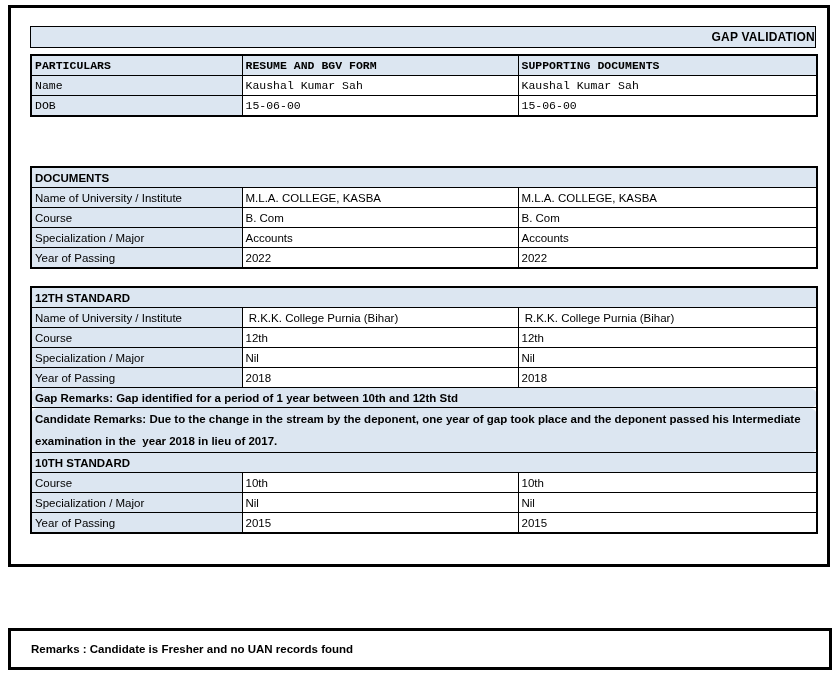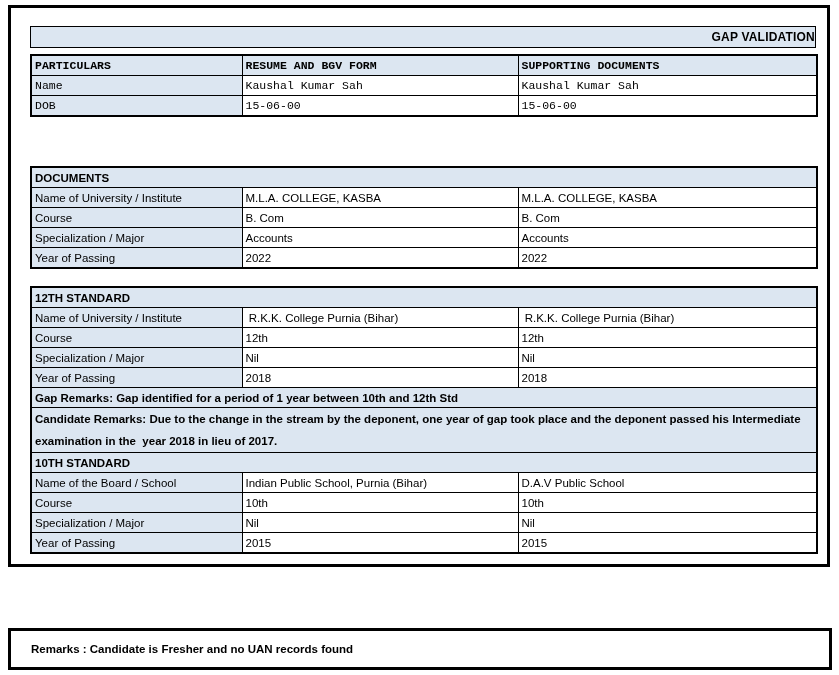--- a/index.html
+++ b/index.html
@@ -58,20 +58,21 @@
   }
   td.lbl { background: #dce6f1; margin-top: 11px; }
   td.val { background: #ffffff; margin-left: 44px; }
   td.section {
     background: #dce6f1;
     font-weight: bold;
   }
   td.remarks-row {
     background: #dce6f1;
     font-weight: bold;
+    border-radius: 8px;
   }
   td.remarks-tall {
     height: 39px;
     line-height: 22px;
   }
   .remarks-box {
     position: absolute;
     left: 8px; top: 628px;
     width: 818px; height: 36px;
     border: 3px solid #000;
@@ -186,25 +187,20 @@
       <tr>
         <td class="remarks-row" colspan="3">Gap Remarks: Gap identified for a period of 1 year between 10th and 12th Std</td>
       </tr>
       <tr>
         <td class="remarks-row remarks-tall" colspan="3">Candidate Remarks: Due to the change in the stream by the deponent, one year of gap took place and the deponent passed his Intermediate examination in the  year 2018 in lieu of 2017.</td>
       </tr>
       <tr>
         <td class="section" colspan="3">10TH STANDARD</td>
       </tr>
       <tr>
-        <td class="lbl">Name of the Board / School</td>
-        <td class="val">Indian Public School, Purnia (Bihar)</td>
-        <td class="val">D.A.V Public School</td>
-      </tr>
-      <tr>
         <td class="lbl">Course</td>
         <td class="val">10th</td>
         <td class="val">10th</td>
       </tr>
       <tr>
         <td class="lbl">Specialization / Major</td>
         <td class="val">Nil</td>
         <td class="val">Nil</td>
       </tr>
       <tr>

